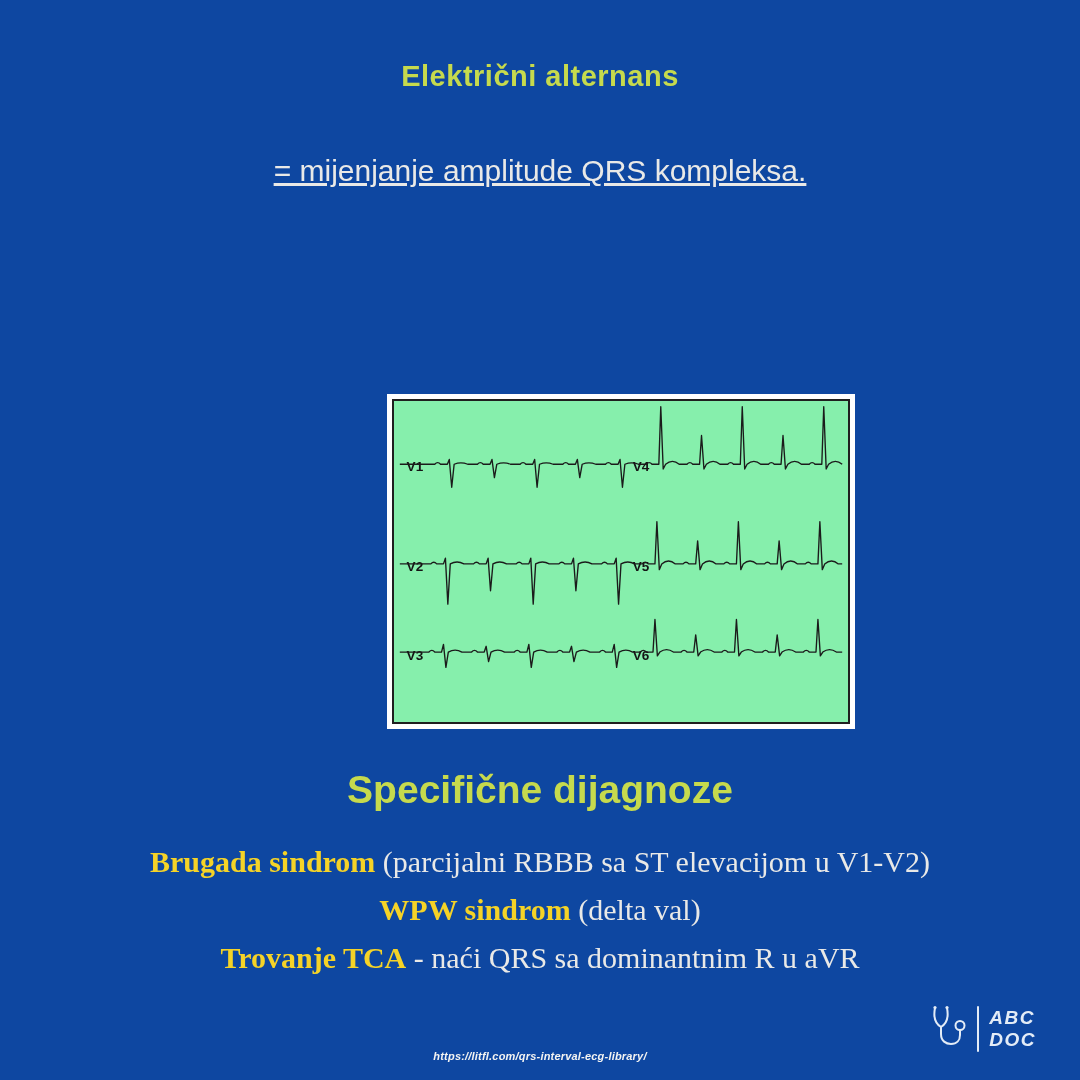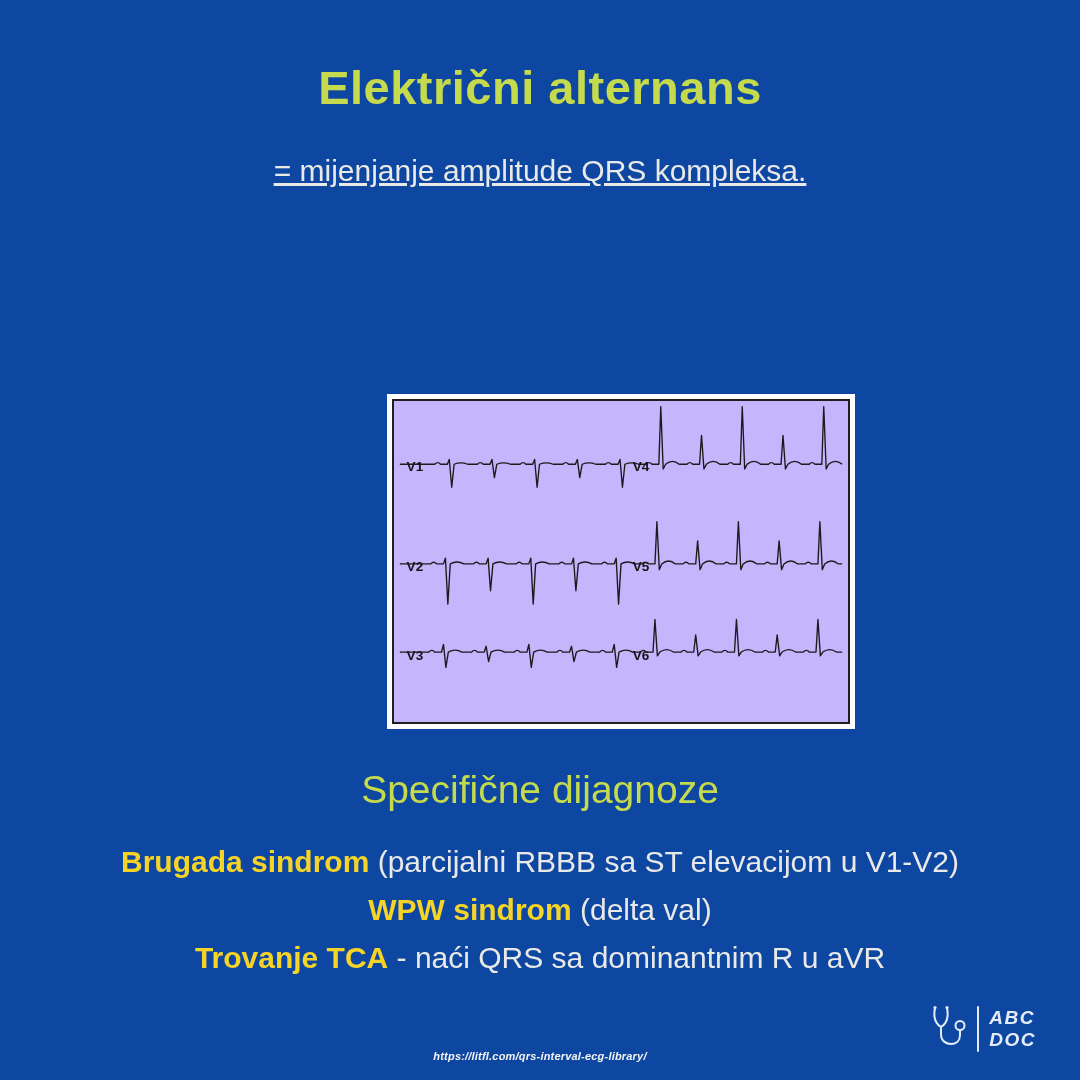--- a/index.html
+++ b/index.html
@@ -16,21 +16,21 @@
     font-family: "Liberation Sans", sans-serif;
   }
   .title {
     position: absolute;
     top: 60px;
     left: 0;
     width: 100%;
     margin: 0;
     text-align: center;
     color: #C6DA4D;
-    font-size: 47px;
+    font-size: 29px;
     font-weight: 700;
     letter-spacing: 0.5px;
   }
   .intro {
     position: absolute;
     top: 148px;
     left: 90px;
     right: 90px;
     text-align: center;
     color: #E9E9E7;
@@ -48,21 +48,21 @@
     height: 335px;
     background: #ffffff;
     box-sizing: border-box;
     padding: 5px;
   }
   .ecg-frame {
     width: 100%;
     height: 100%;
     box-sizing: border-box;
     border: 2px solid #1f1f1f;
-    background: #c4b5fd;
+    background: #86efac;
   }
   .ecg-frame svg {
     display: block;
     width: 100%;
     height: 100%;
   }
   .ecg-label {
     font-family: "Liberation Sans", sans-serif;
     font-size: 14px;
     font-weight: 700;
@@ -70,28 +70,29 @@
   }
   .section-title {
     position: absolute;
     top: 768px;
     left: 0;
     width: 100%;
     margin: 0;
     text-align: center;
     color: #C6DA4D;
     font-size: 39px;
-    font-weight: 400;
+    font-weight: 700;
   }
   .diagnoses {
     position: absolute;
     top: 838px;
     left: 20px;
     right: 20px;
     text-align: center;
+    font-family: Liberation Serif, serif;
   }
   .diag {
     margin: 0;
     color: #E9E9E7;
     font-size: 30px;
     line-height: 48px;
     font-weight: 400;
   }
   .term {
     color: #F5D327;

